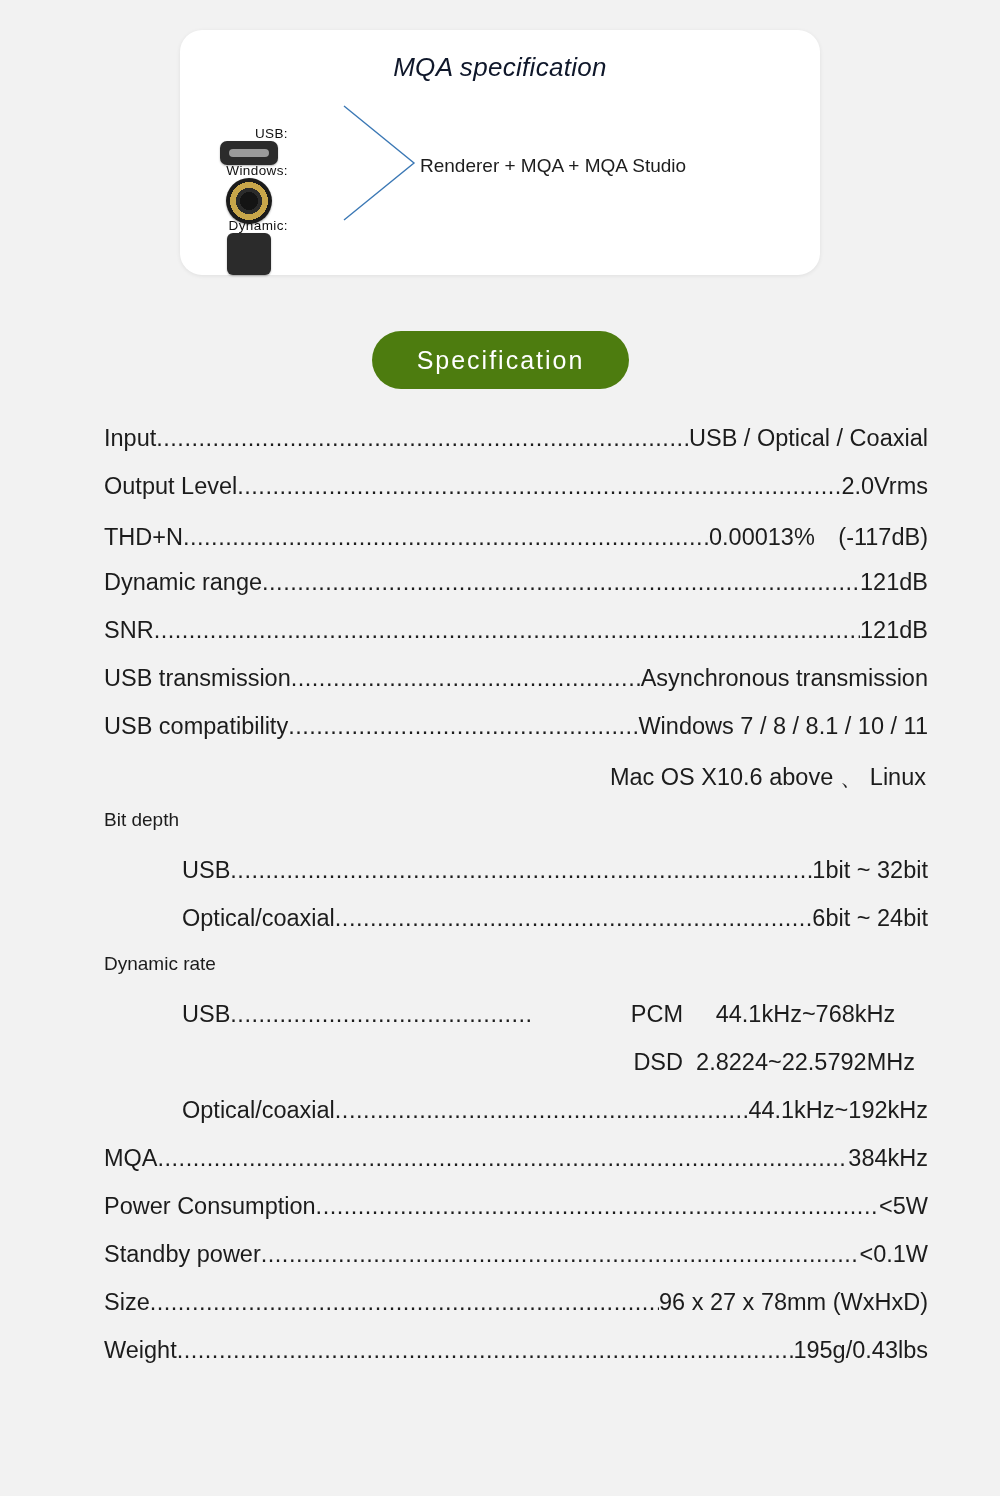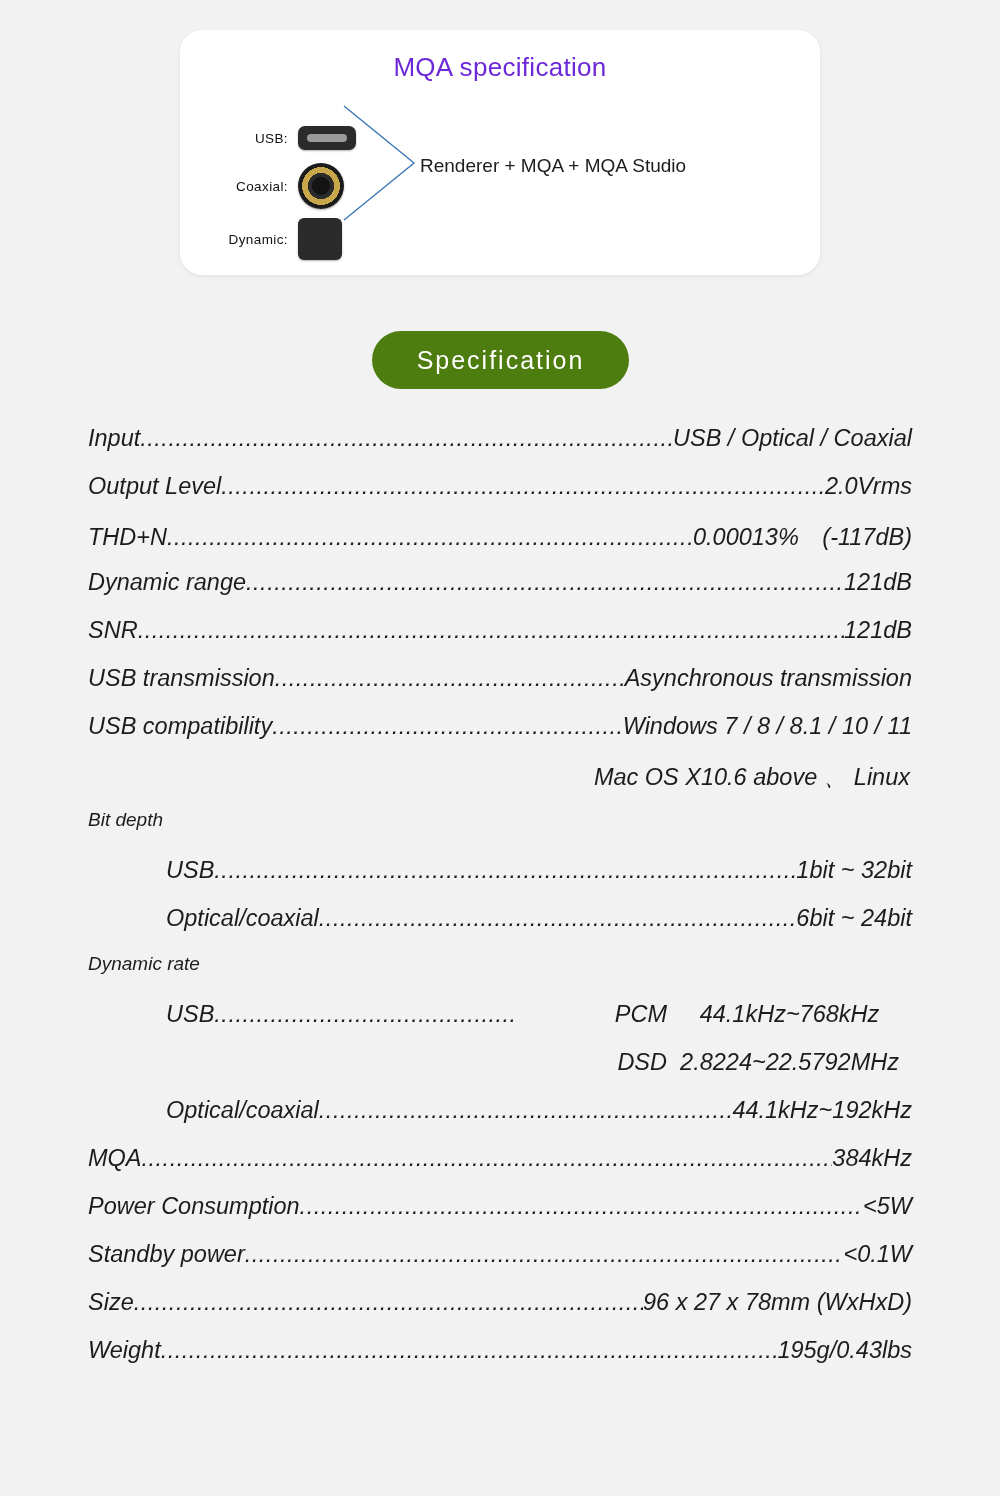--- a/index.html
+++ b/index.html
@@ -27,28 +27,30 @@
     border-radius: 22px;
     box-shadow: 0 1px 4px rgba(0,0,0,0.08);
   }
   .mqa-title {
     position: absolute;
     top: 22px;
     left: 0;
     width: 100%;
     text-align: center;
     font-size: 26px;
-    color: #6d28d9;
+    color: #0f172a;
     letter-spacing: 0.3px;
+    font-style: italic;
   }
 
   .port-row {
     position: absolute;
     display: flex;
     align-items: center;
+    flex-direction: column;
   }
   .port-label {
     font-size: 13.5px;
     color: #111;
     letter-spacing: 0.4px;
     text-align: right;
     width: 88px;
     padding-right: 10px;
   }
 
@@ -118,26 +120,25 @@
     font-size: 25px;
     letter-spacing: 2px;
     display: flex;
     align-items: center;
     justify-content: center;
   }
 
   
   .spec-list {
     position: absolute;
-    left: 88px;
+    left: 104px;
     top: 425px;
     width: 824px;
     font-size: 23.5px;
     color: #1c1c1c;
-    font-style: italic;
   }
   .spec-row {
     display: flex;
     align-items: baseline;
     height: 48px;
     white-space: nowrap;
   }
   .spec-row .label { flex: 0 0 auto; }
   .spec-row .dots {
     flex: 1 1 auto;
@@ -171,21 +172,21 @@
 
 <div class="mqa-card">
   <div class="mqa-title">MQA specification</div>
 
   <div class="port-row" style="left:20px; top:96px;">
     <div class="port-label">USB:</div>
     <div class="usb-port"></div>
   </div>
 
   <div class="port-row" style="left:20px; top:133px;">
-    <div class="port-label">Coaxial:</div>
+    <div class="port-label">Windows:</div>
     <div class="coax-port"></div>
   </div>
 
   <div class="port-row" style="left:20px; top:188px;">
     <div class="port-label">Dynamic:</div>
     <div class="opt-port"></div>
   </div>
 
   <svg class="arrow-svg" viewBox="0 0 90 150">
     <polyline points="4,18 74,75 4,132" fill="none" stroke="#3b78b5" stroke-width="1.4"></polyline>

